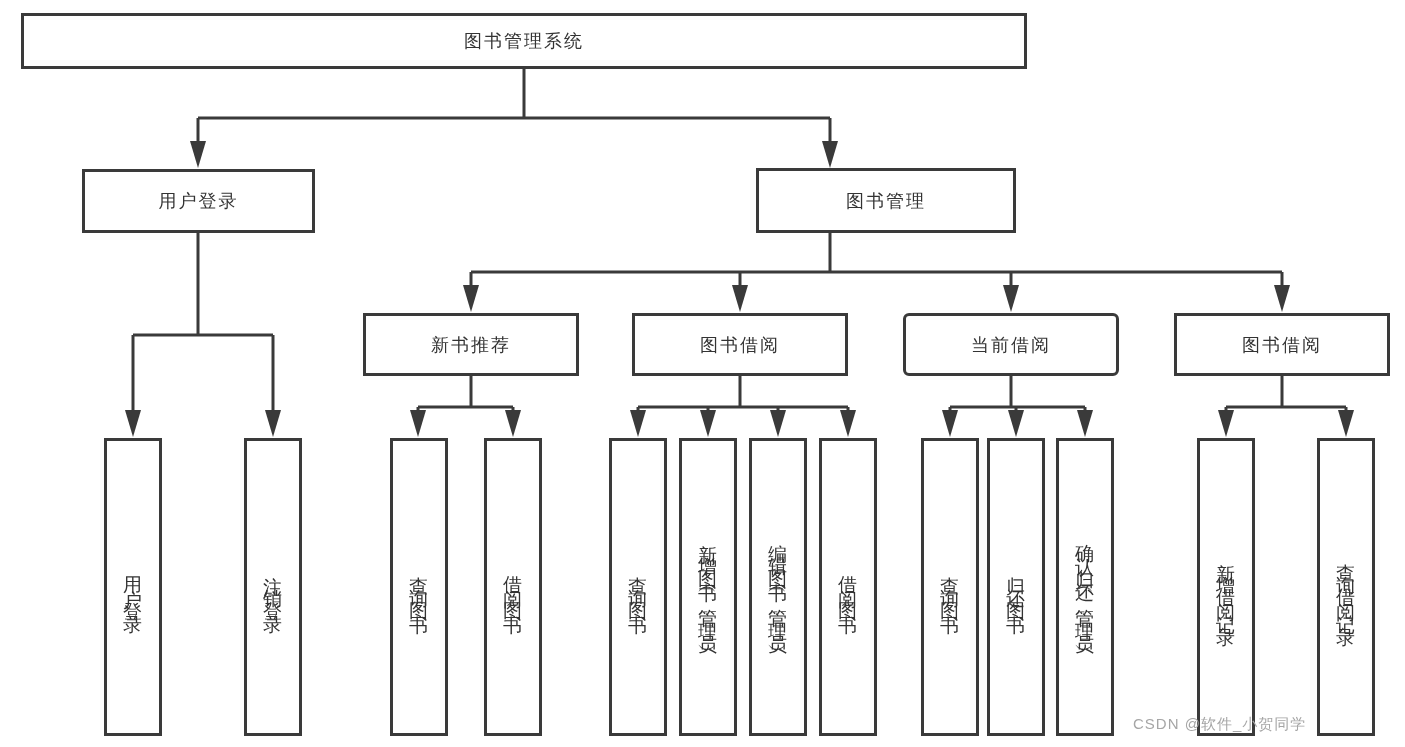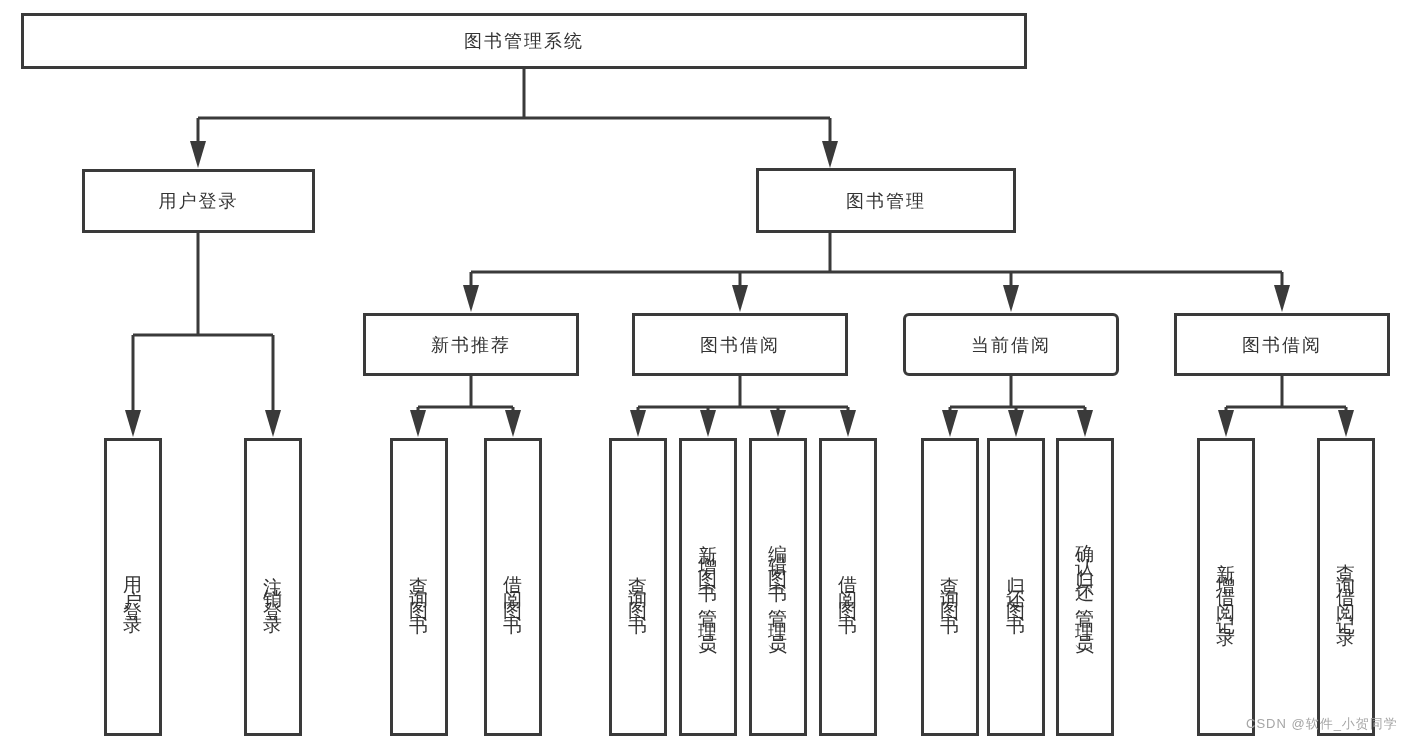--- a/index.html
+++ b/index.html
@@ -50,22 +50,22 @@
   #n-record{left:1174px;}
   
   .leaf{top:438px;height:298px;width:58px;}
   #lf-1{left:104px;}  #lf-2{left:244px;}
   #lf-3{left:390px;}  #lf-4{left:484px;}
   #lf-5{left:609px;}  #lf-6{left:679px;}  #lf-7{left:749px;}  #lf-8{left:819px;}
   #lf-9{left:921px;}  #lf-10{left:987px;} #lf-11{left:1056px;}
   #lf-12{left:1197px;}#lf-13{left:1317px;}
   .watermark{
     position:absolute;
-    left:1246px;top:715px;
-    font-size:13px;
+    left:1133px;top:715px;
+    font-size:15px;
     color:var(--watermark);
     letter-spacing:1px;
     z-index:3;
     white-space:nowrap;
   }
 </style>
 </head>
 <body>
 
 <div class="canvas">

